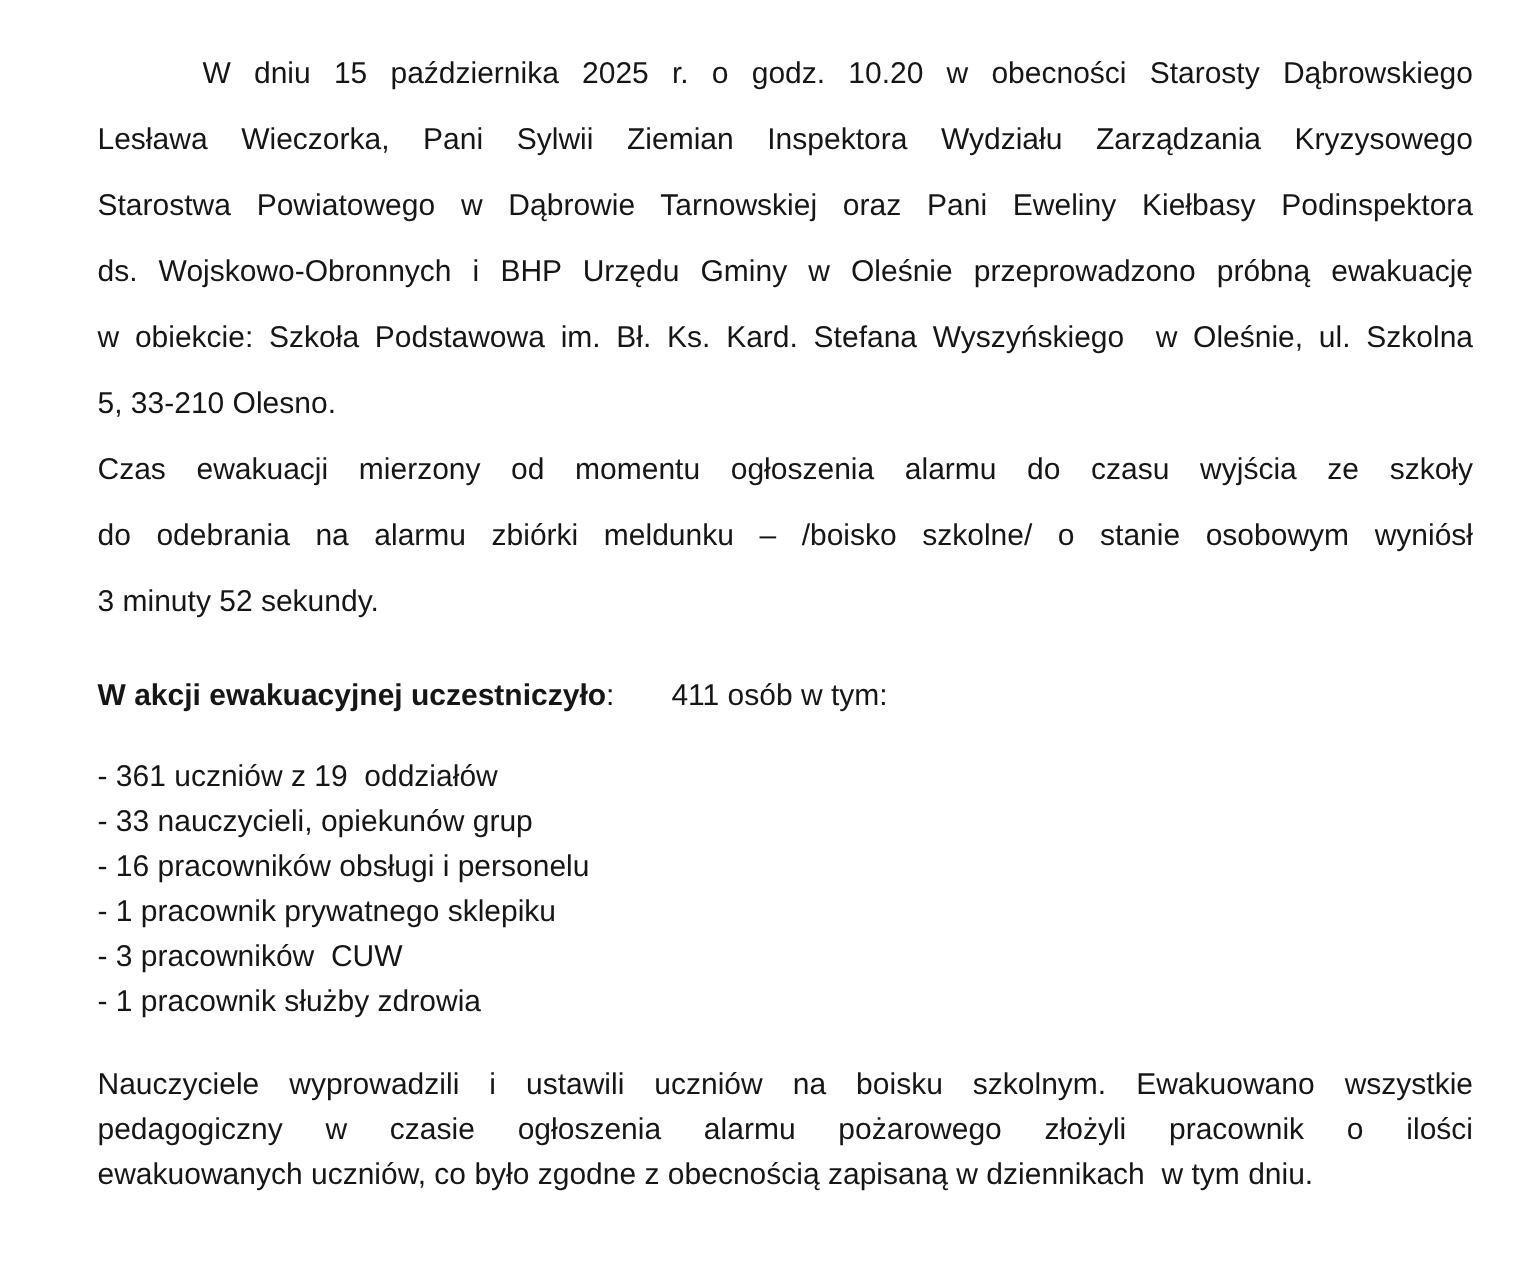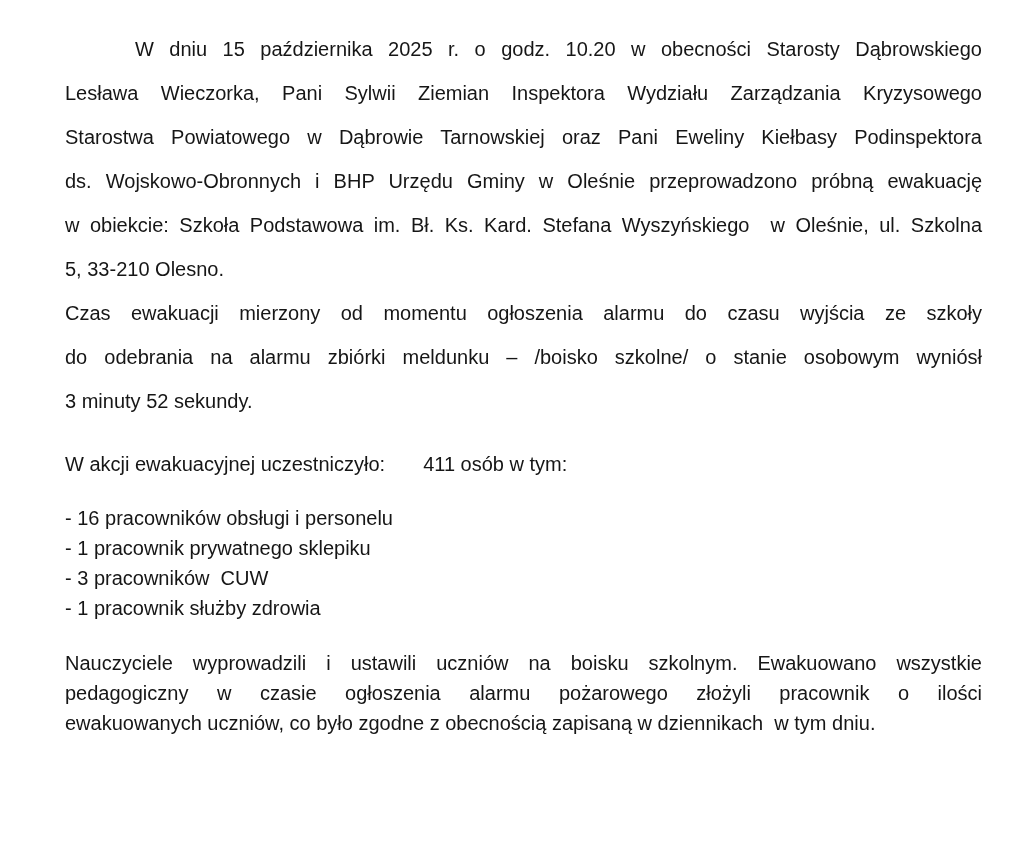--- a/index.html
+++ b/index.html
@@ -28,21 +28,21 @@
   .jline {
     text-align: justify;
     text-align-last: justify;
   }
   .line { text-align: left; }
   .indent { text-indent: 70px; }
   .heading {
     margin-top: 26px;
     line-height: 30px;
   }
-  .heading .bold { font-weight: normal; }
+  .heading .bold { font-weight: bold; }
   .heading .count { margin-left: 38px; }
   .list { margin-top: 24px; }
   .closing { margin-top: 25px; }
 </style>
 </head>
 <body>
 
 <div class="page">
 
   <div class="leading-wide">
@@ -58,20 +58,22 @@
     <div class="jline">Czas ewakuacji mierzony od momentu ogłoszenia alarmu do czasu wyjścia ze szkoły</div>
     <div class="jline">do odebrania na alarmu zbiórki meldunku – /boisko szkolne/ o stanie osobowym wyniósł</div>
     <div class="line">3 minuty 52 sekundy.</div>
   </div>
 
   <div class="heading">
     <span class="bold">W akcji ewakuacyjnej uczestniczyło</span><span>:</span><span class="count">411 osób w tym:</span>
   </div>
 
   <div class="leading-tight list">
+    <div class="line">- 361 uczniów z 19&nbsp; oddziałów</div>
+    <div class="line">- 33 nauczycieli, opiekunów grup</div>
     <div class="line">- 16 pracowników obsługi i personelu</div>
     <div class="line">- 1 pracownik prywatnego sklepiku</div>
     <div class="line">- 3 pracowników&nbsp; CUW</div>
     <div class="line">- 1 pracownik służby zdrowia</div>
   </div>
 
   <div class="leading-tight closing">
     <div class="jline">Nauczyciele wyprowadzili i ustawili uczniów na boisku szkolnym. Ewakuowano wszystkie</div>
     <div class="jline">pedagogiczny w czasie ogłoszenia alarmu pożarowego złożyli pracownik o ilości</div>
     <div class="line">ewakuowanych uczniów, co było zgodne z obecnością zapisaną w dziennikach&nbsp; w tym dniu.</div>

